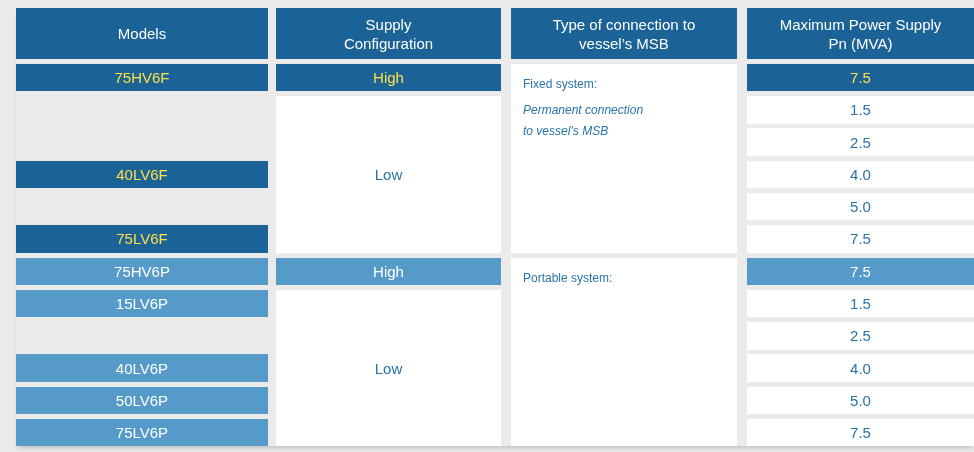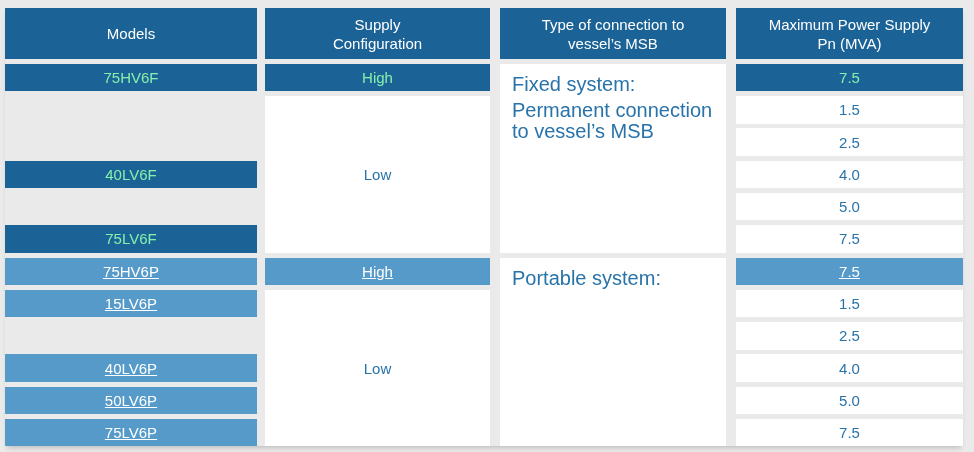--- a/index.html
+++ b/index.html
@@ -11,21 +11,21 @@
   }
   * { box-sizing: border-box; margin: 0; padding: 0; }
   html, body {
     width: 974px; height: 452px;
     background: var(--page-bg);
     font-family: "Liberation Sans", sans-serif;
     overflow: hidden;
   }
   .table-grid {
     position: absolute;
-    left: 5px; top: 8px;
+    left: 16px; top: 8px;
     display: grid;
     grid-template-columns: 252px 8px 225px 10px 226px 10px 227px;
     grid-template-rows: 51px repeat(12, 27.4px);
     column-gap: 0;
     row-gap: 4.9px;
     box-shadow: 0 4px 5px -2px rgba(0,0,0,0.18);
   }
   .cell {
     display: flex;
     align-items: center;
@@ -33,32 +33,32 @@
     font-size: 15px;
   }
   .hdr {
     background: var(--dark-blue);
     color: #fff;
     text-align: center;
     white-space: pre-line;
     line-height: 19px;
     font-size: 15px;
   }
-  .dark  { background: var(--dark-blue);  color: #86efac; text-align: right; }
-  .light { background: var(--light-blue); color: #fff; text-decoration: underline; }
+  .dark  { background: var(--dark-blue);  color: #fde047; text-align: right; }
+  .light { background: var(--light-blue); color: #fff; }
   .white { background: var(--cell-white); color: var(--text-blue); }
   .info {
     background: var(--cell-white);
     color: var(--text-blue);
     display: block;
     padding: 9px 12px;
-    font-size: 20px;
+    font-size: 12px;
   }
   .info-title { line-height: 22px; margin-bottom: 5px; }
-  .info-desc  { white-space: pre-line; line-height: 21.5px; }
+  .info-desc  { white-space: pre-line; line-height: 21.5px; font-style: italic; }
 </style>
 </head>
 <body>
 
 <div class="table-grid">
 
   <div class="cell hdr" style="grid-area:1/1/2/2">Models</div>
   <div class="cell hdr" style="grid-area:1/3/2/4">Supply
 Configuration</div>
   <div class="cell hdr" style="grid-area:1/7/2/8">Maximum Power Supply

